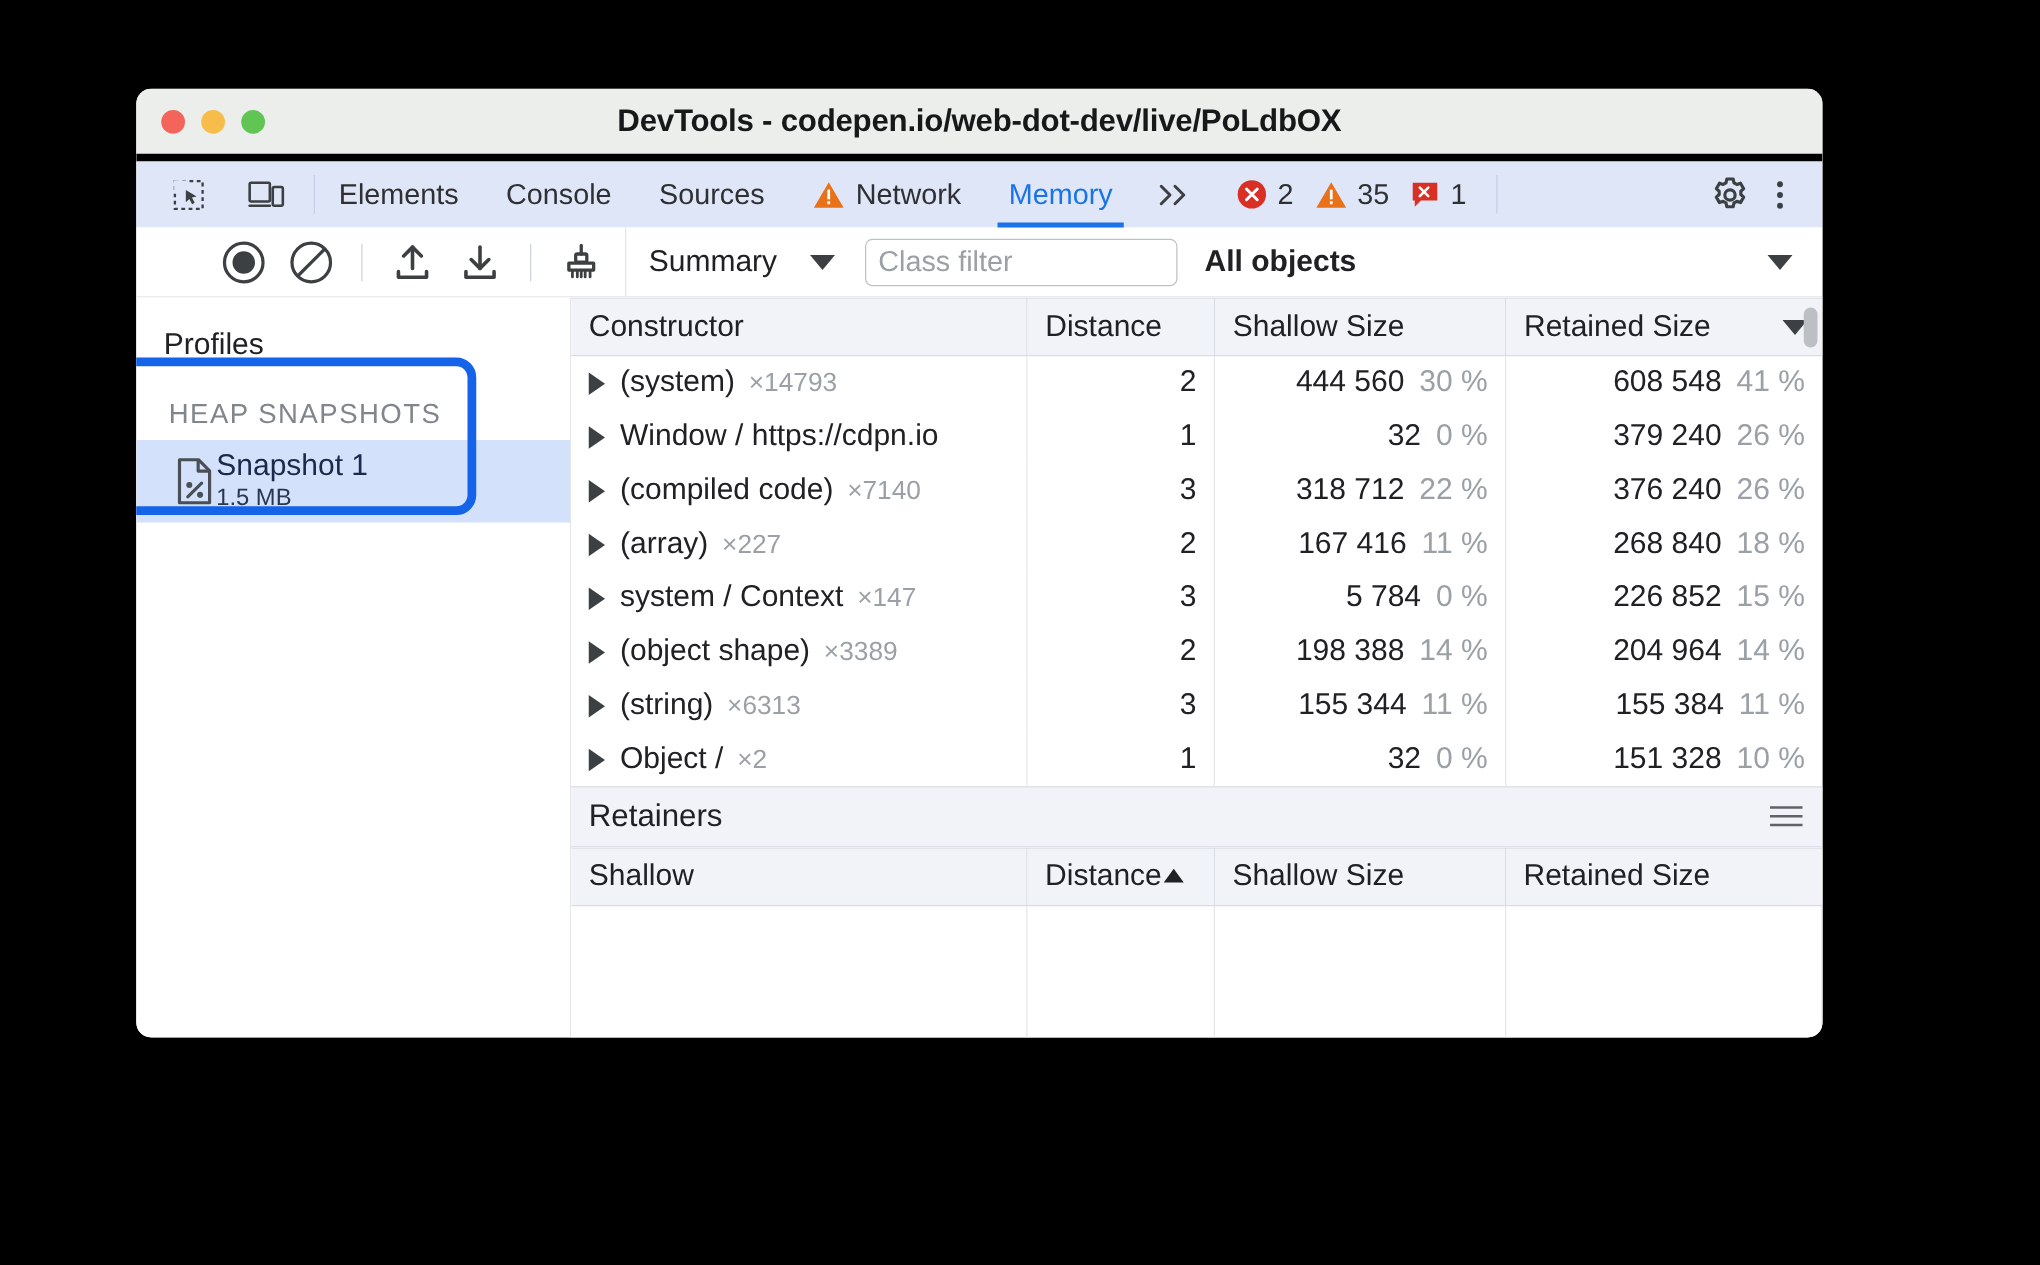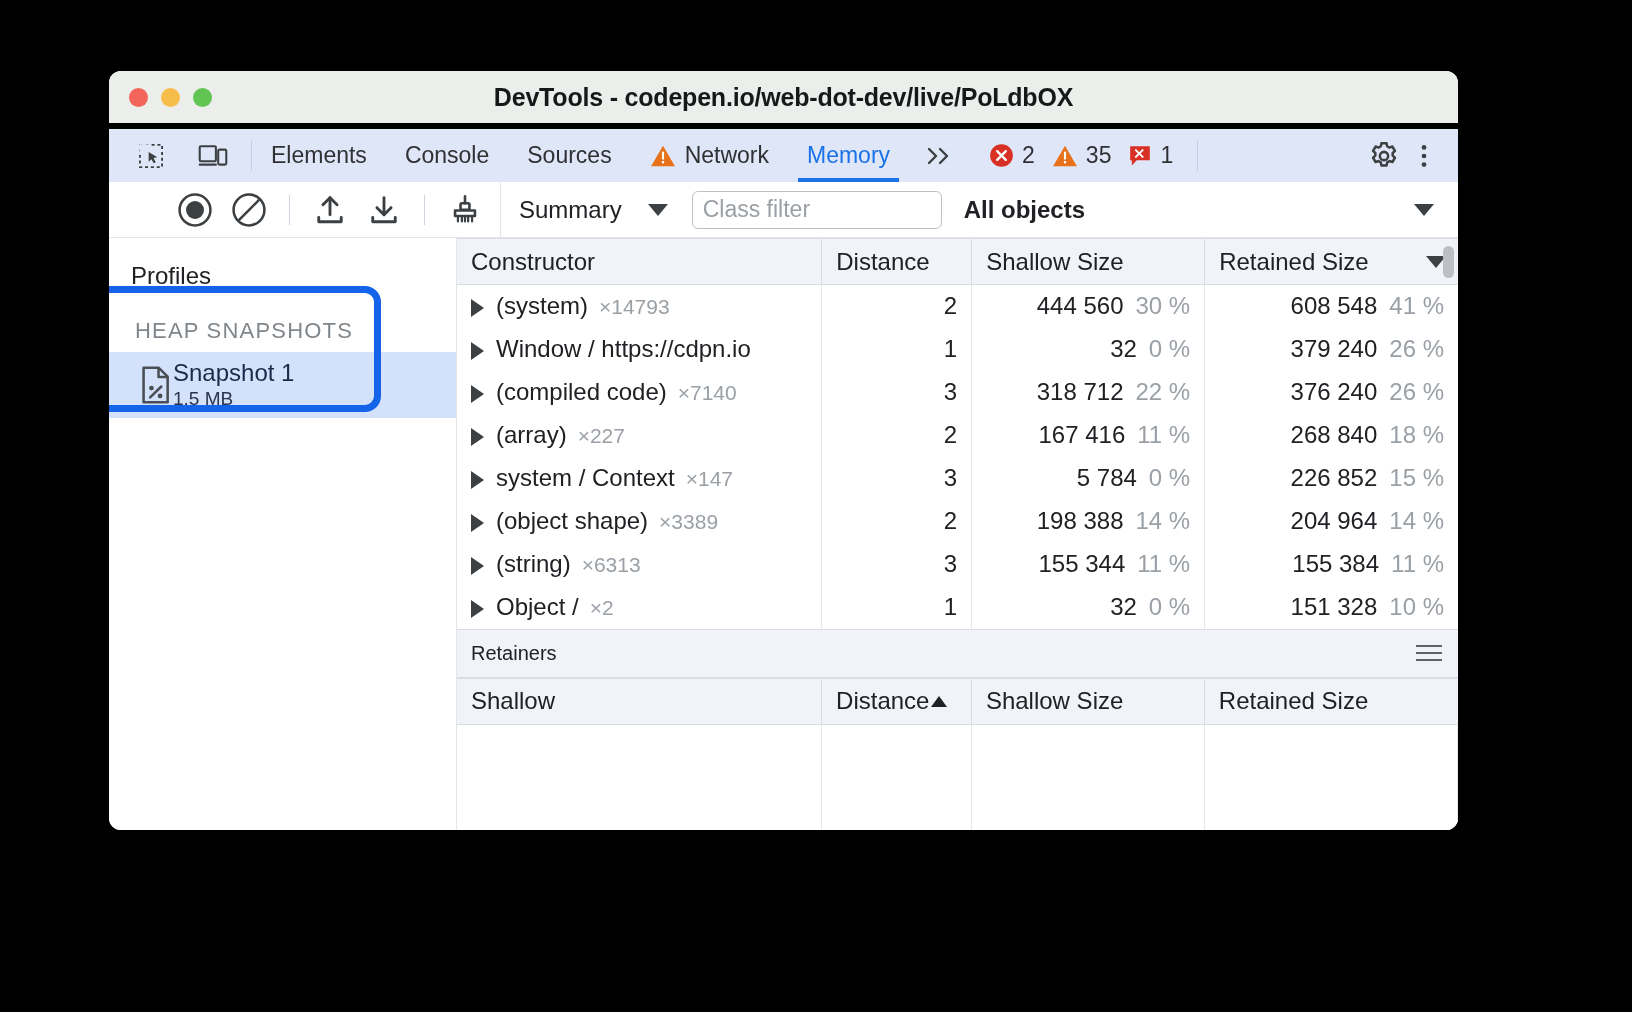--- a/index.html
+++ b/index.html
@@ -305,21 +305,21 @@
 
   
   #retainers-bar {
     height: 48px;
     background: #f1f3f8;
     border-bottom: 1px solid #d8dce4;
     display: flex; align-items: center;
     padding: 0 16px 0 14px;
     flex: 0 0 auto;
   }
-  #retainers-title { font-size: 20px; color: #202124; text-align: right; }
+  #retainers-title { font-size: 25px; color: #202124; text-align: right; }
   #retainers-menu {
     margin-left: auto;
     display: flex; flex-direction: column; gap: 5px;
     cursor: default;
   }
   #retainers-menu i { display: block; width: 26px; height: 2px; background: #5f6368; }
   #retainers-body { flex: 1 1 auto; background: #fff; overflow: hidden; }
   #retainers-body table.grid td { border-right: 1px solid #e6e8ec; }
   .empty-row td { height: 100%; }
 

